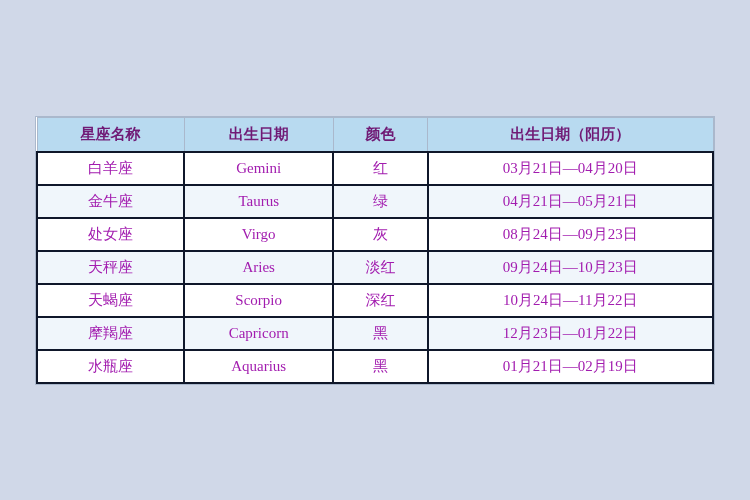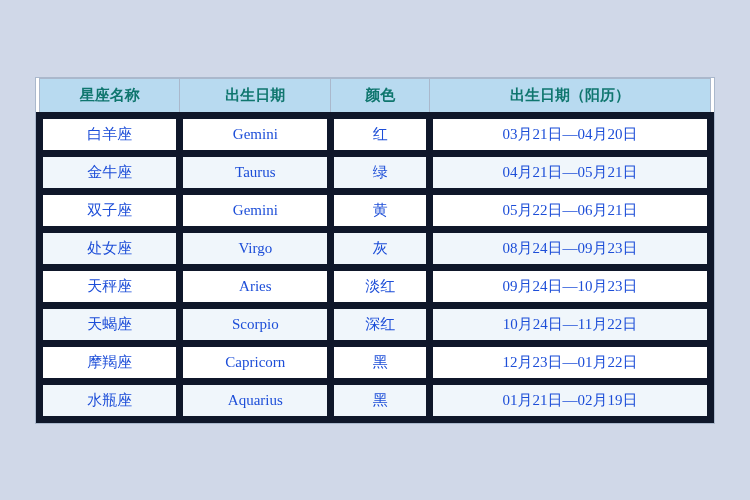--- a/index.html
+++ b/index.html
@@ -21,28 +21,28 @@
     table {
       width: 100%;
       border-collapse: collapse;
     }
     thead tr th {
       background-color: #b8daf0;
       border: 1px solid #aab8cc;
       padding: 7px 10px;
       text-align: center;
       font-weight: bold;
-      color: #0f766e;
+      color: #701a75;
       font-size: 15px;
     }
     tbody tr td {
-      border: 7px solid #0f172a;
+      border: 2px solid #0f172a;
       padding: 6px 10px;
       text-align: center;
-      color: #1d4ed8;
+      color: #a21caf;
       background-color: #fff;
       font-size: 15px;
     }
     tbody tr:nth-child(even) td {
       background-color: #f0f6fb;
     }
   </style>
 </head>
 <body>
 
@@ -65,26 +65,20 @@
           <td>红</td>
           <td>03月21日—04月20日</td>
         </tr>
         <tr>
           <td>金牛座</td>
           <td>Taurus</td>
           <td>绿</td>
           <td>04月21日—05月21日</td>
         </tr>
         <tr>
-          <td>双子座</td>
-          <td>Gemini</td>
-          <td>黄</td>
-          <td>05月22日—06月21日</td>
-        </tr>
-        <tr>
           <td>处女座</td>
           <td>Virgo</td>
           <td>灰</td>
           <td>08月24日—09月23日</td>
         </tr>
         <tr>
           <td>天秤座</td>
           <td>Aries</td>
           <td>淡红</td>
           <td>09月24日—10月23日</td>

